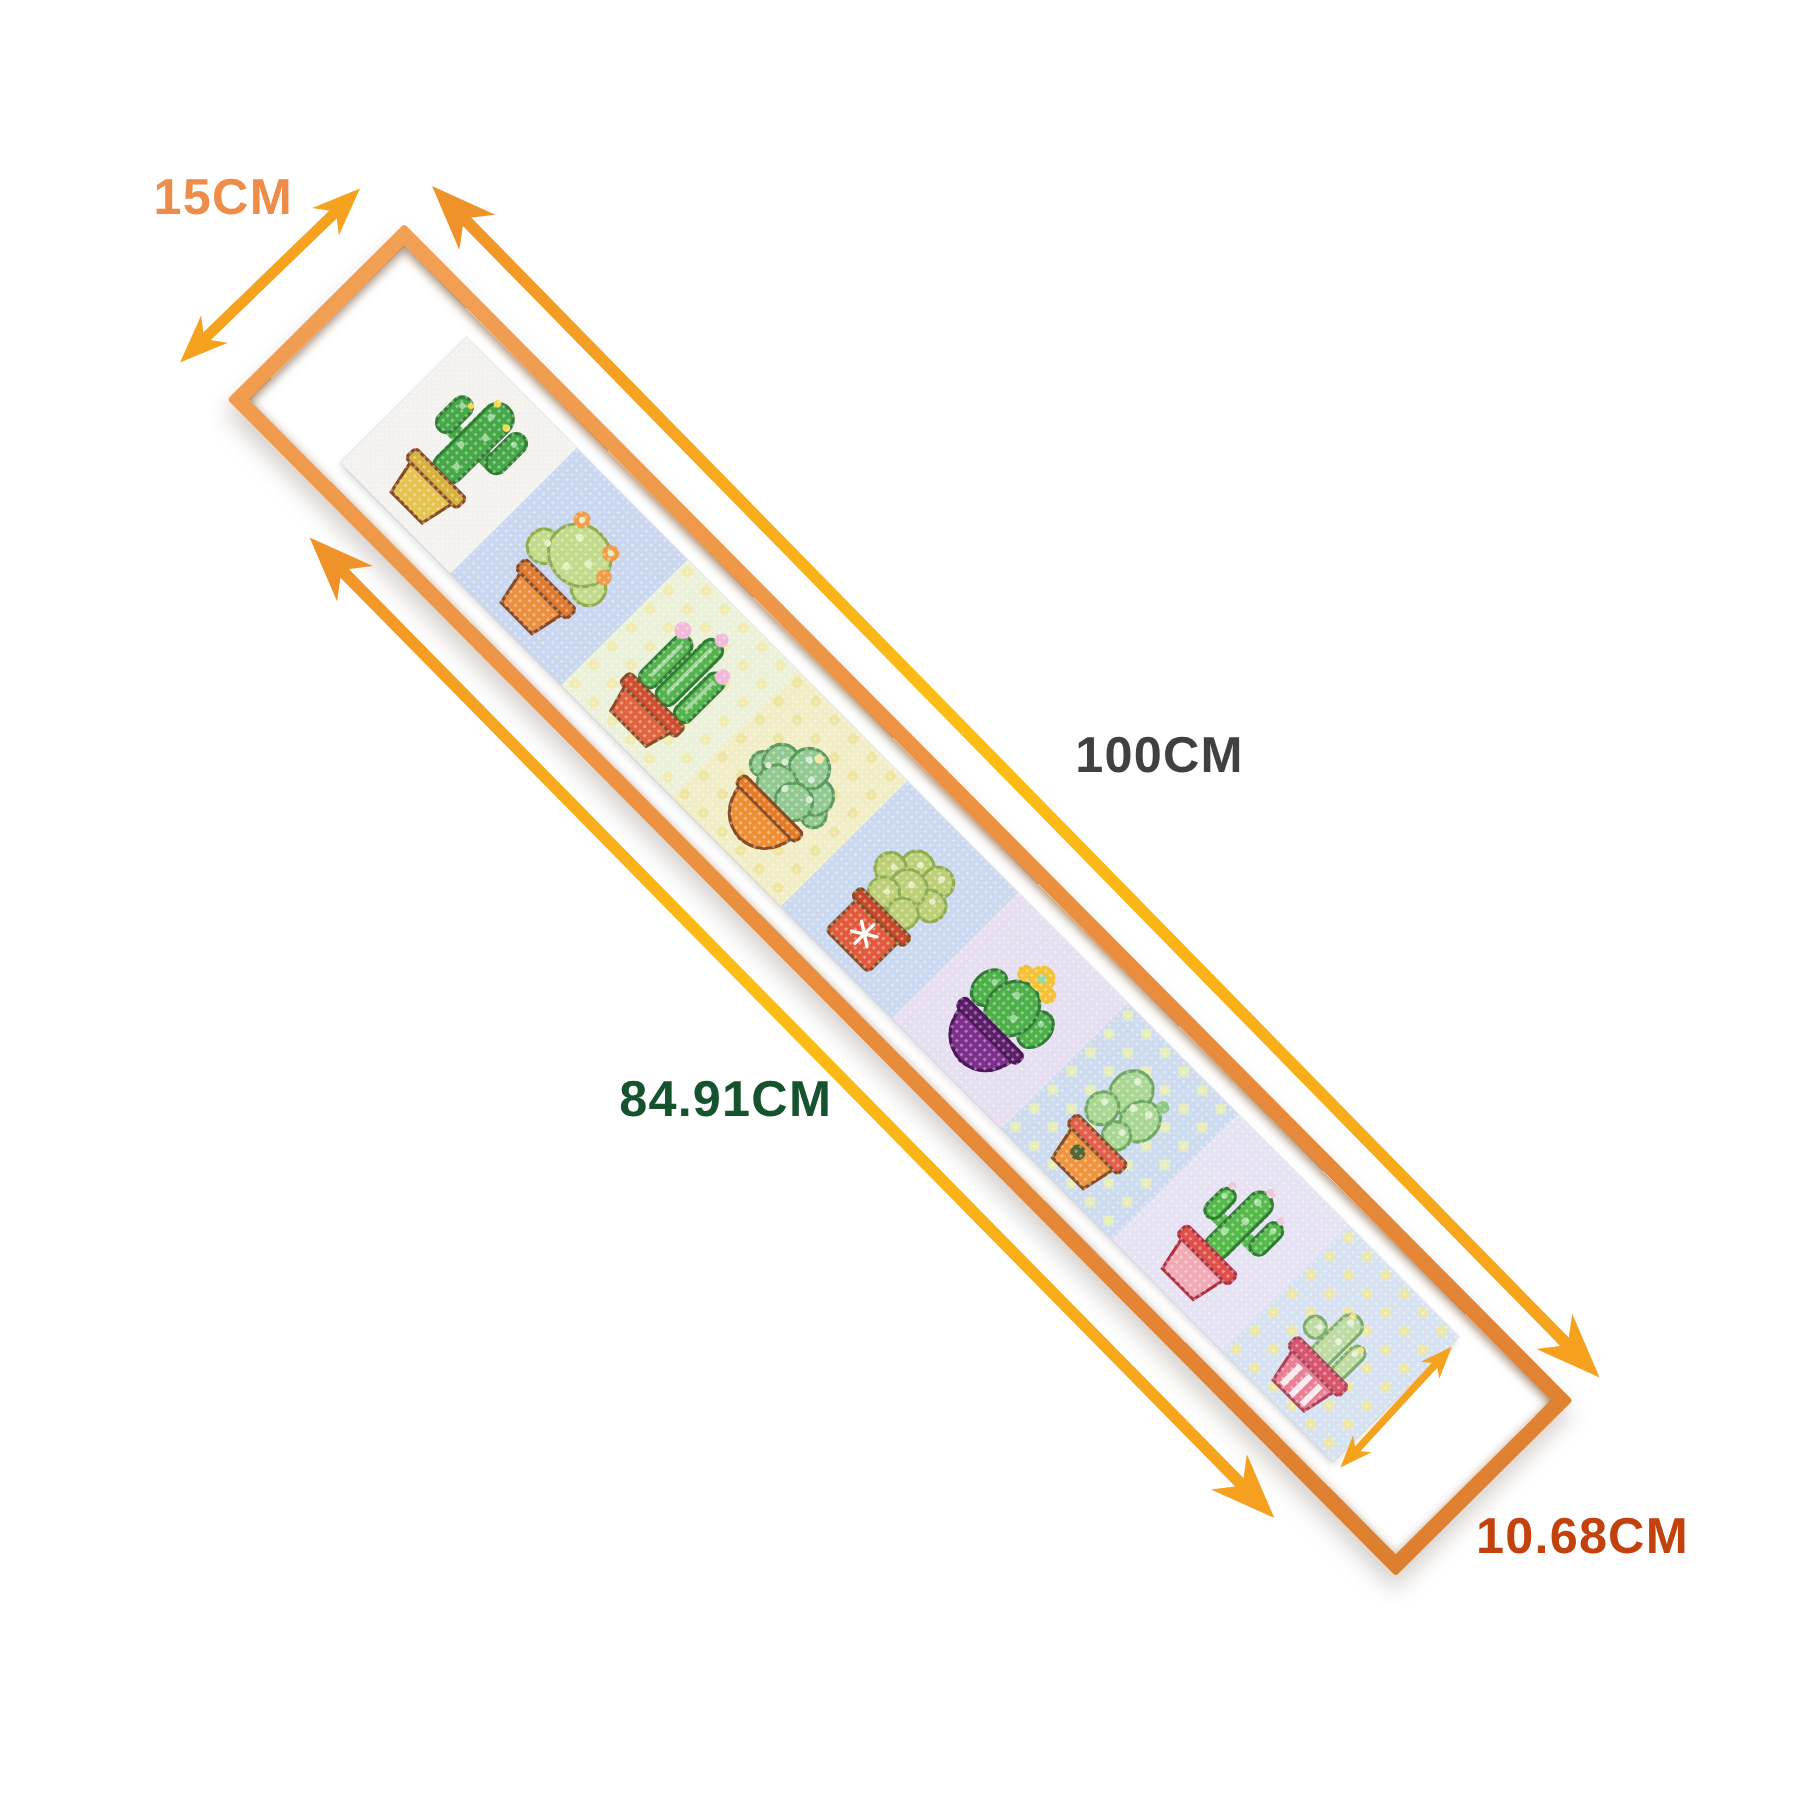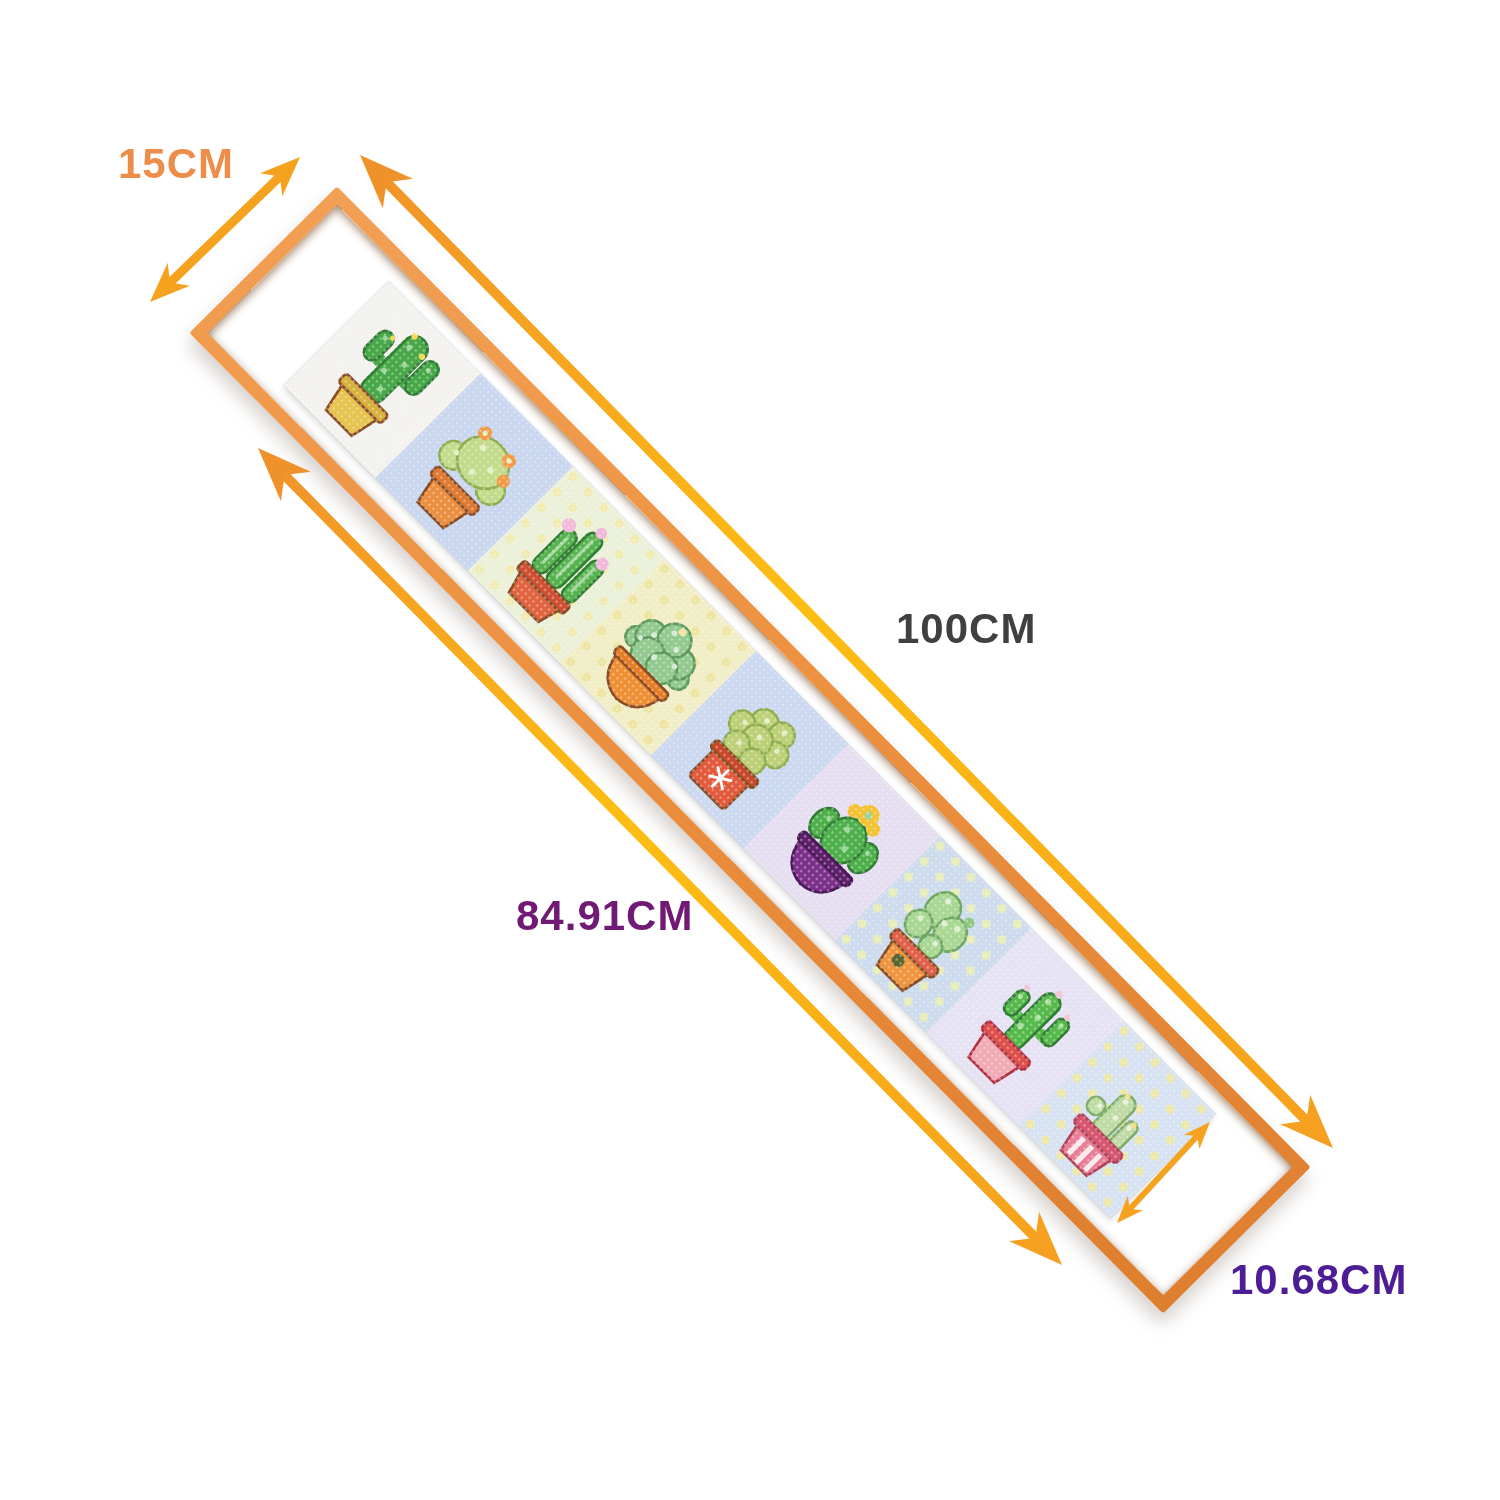--- a/index.html
+++ b/index.html
@@ -288,18 +288,18 @@
       <polygon class="arrow-head-grad-end" points="0,0 -54,21 -38,0 -54,-21" fill="#F5A01E" transform="translate(1062,1265) rotate(45.46)"></polygon>
     </g>
 
     <g>
       <line class="arrow-line-solid" x1="1197.8" y1="1135.2" x2="1129.2" y2="1209.8" stroke="#F5A31F" stroke-width="6" stroke-linecap="round"></line>
       <polygon class="arrow-head-solid" points="0,0 -27,10.5 -19,0 -27,-10.5" fill="#F5A31F" transform="translate(1117,1223) rotate(132.63)"></polygon>
       <polygon class="arrow-head-solid" points="0,0 -27,10.5 -19,0 -27,-10.5" fill="#F5A31F" transform="translate(1210,1122) rotate(-47.37)"></polygon>
     </g>
   </svg>
 
-  <div class="dim-label lbl-15" style="color: rgb(237, 141, 73);">15CM</div>
+  <div class="dim-label lbl-15" style="color: rgb(237, 141, 73); margin-left: 10px;">15CM</div>
   <div class="dim-label lbl-100" style="color: #404040;">100CM</div>
-  <div class="dim-label lbl-8491" style="color: #701a75;">84.91CM</div>
-  <div class="dim-label lbl-1068" style="color: #4c1d95;">10.68CM</div>
+  <div class="dim-label lbl-8491" style="color: #14532d;">84.91CM</div>
+  <div class="dim-label lbl-1068" style="color: #c2410c;">10.68CM</div>
 
 </div>
 
 </body></html>

